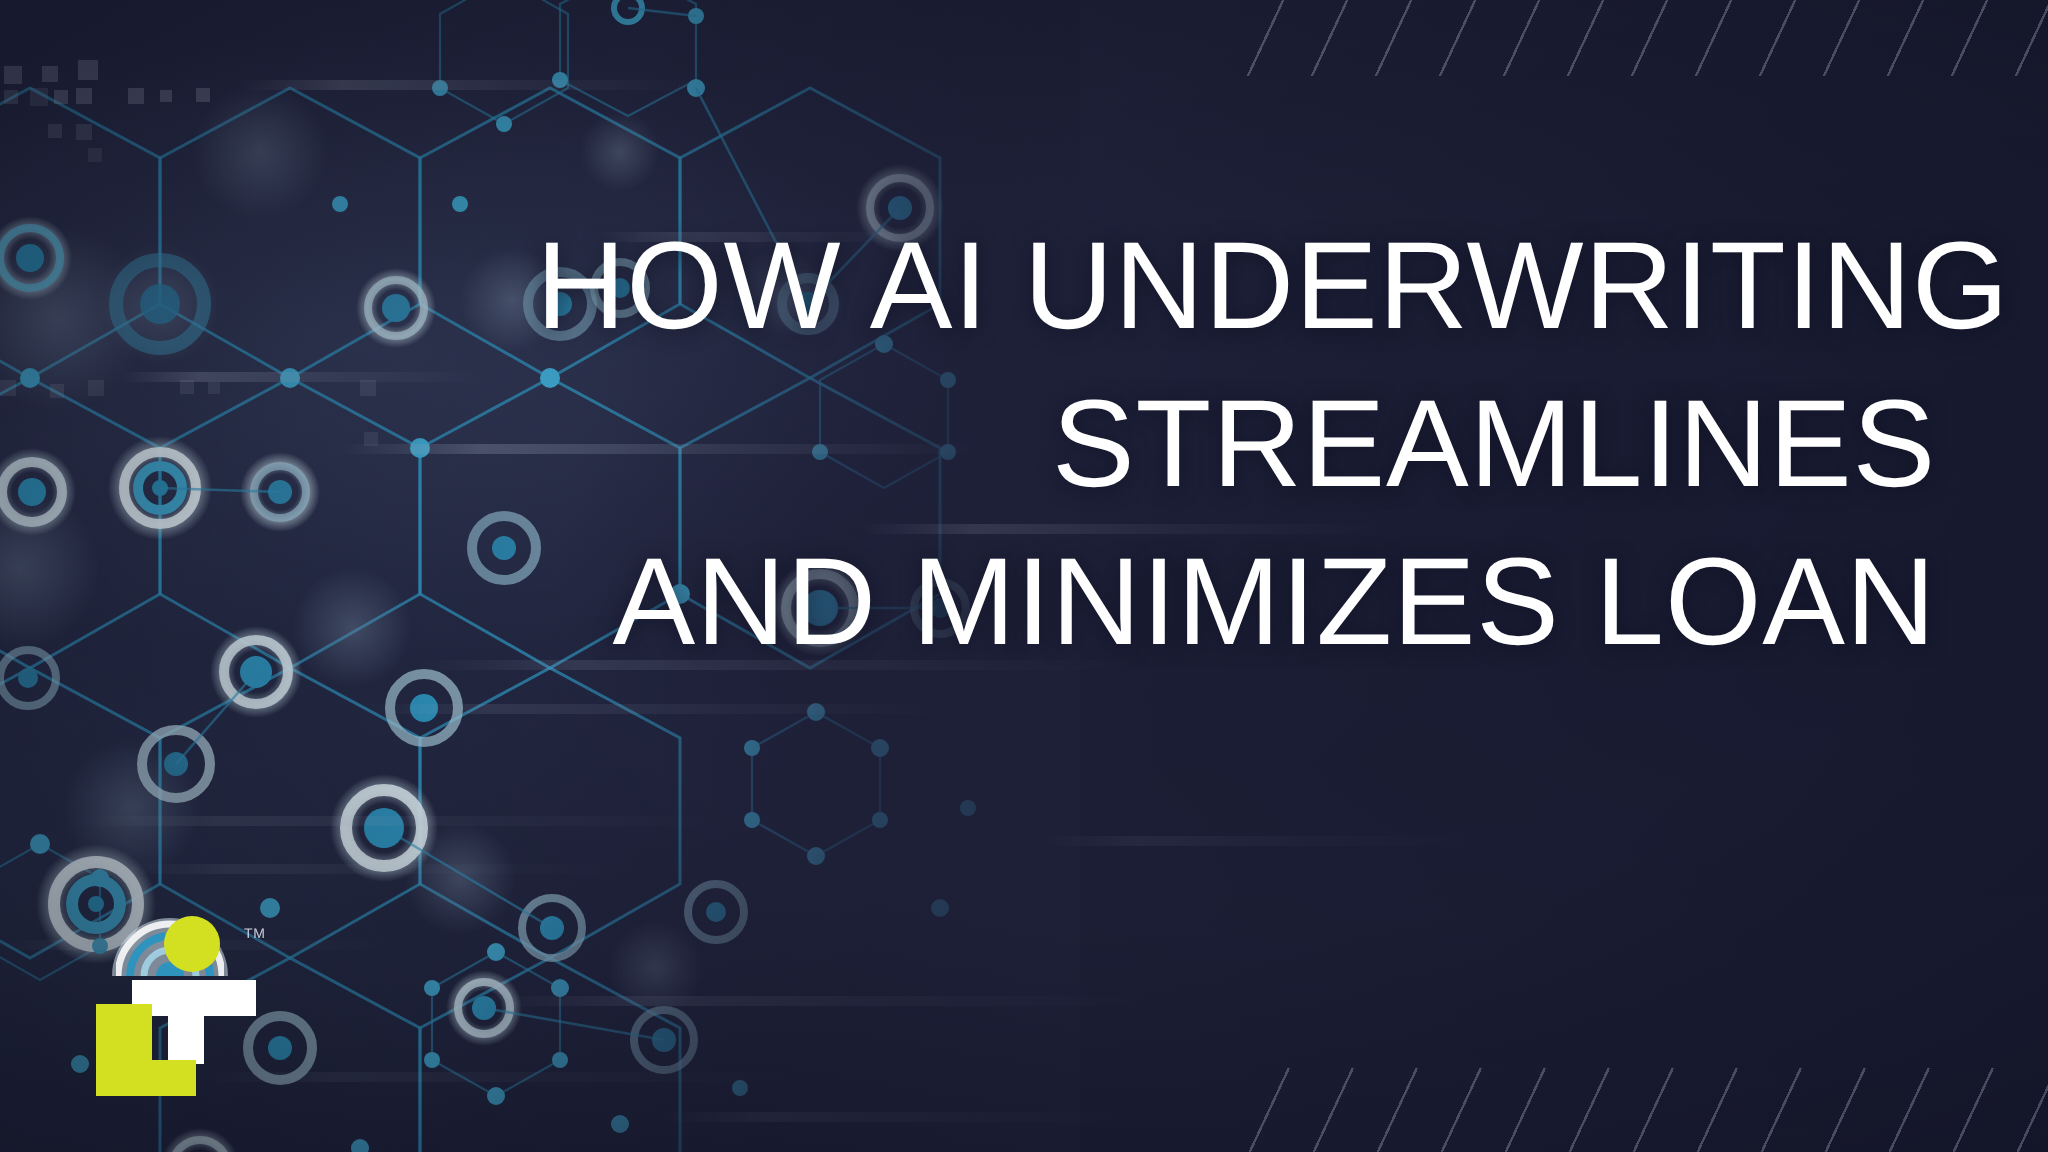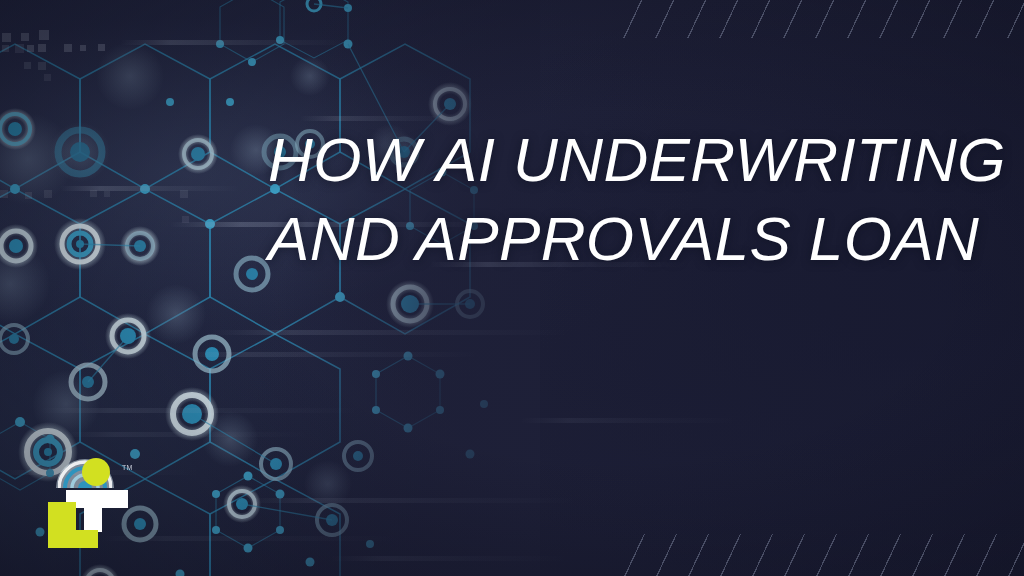--- a/index.html
+++ b/index.html
@@ -79,24 +79,23 @@
   
   .px {
     position: absolute;
     background: rgba(196,203,222,0.30);
   }
 
   
   .title-block {
     position: absolute;
     right: 56px;
-    top: 120px;
+    top: 104px;
     width: 700px;
     text-align: right;
-    font-style: italic;
   }
   .title-line {
     color: #ffffff;
     font-size: 62px;
     line-height: 79px;
     font-weight: 300;
     letter-spacing: 0.4px;
     white-space: nowrap;
     text-shadow: 0 1px 10px rgba(10,12,28,0.55);
   }
@@ -396,21 +395,22 @@
     <div class="px" style="left:44px;  top:74px;  width:7px; height:7px; opacity:0.45;"></div>
   </div>
 
   <div class="bg-vignette"></div>
 
   <div class="hatch hatch-tr"></div>
   <div class="hatch hatch-br"></div>
 
   <div class="title-block">
     <div class="title-line">HOW AI UNDERWRITING</div>
-    <div class="title-line">AND APPROVALS LOAN</div>
+    <div class="title-line">STREAMLINES</div>
+    <div class="title-line">AND MINIMIZES LOAN</div>
   </div>
 
   <div class="logo">
     <svg width="120" height="110" viewBox="0 0 120 110" xmlns="http://www.w3.org/2000/svg">
       <defs>
         <clipPath id="domeClip">
           <path d="M22 44 A27 27 0 0 1 76 44 L76 50 L22 50 Z"></path>
         </clipPath>
       </defs>
 

